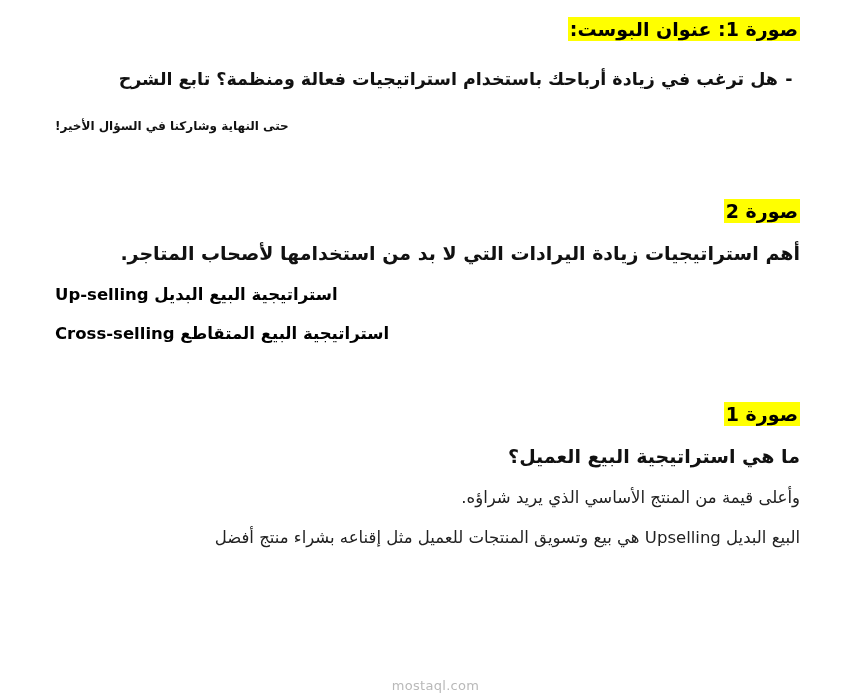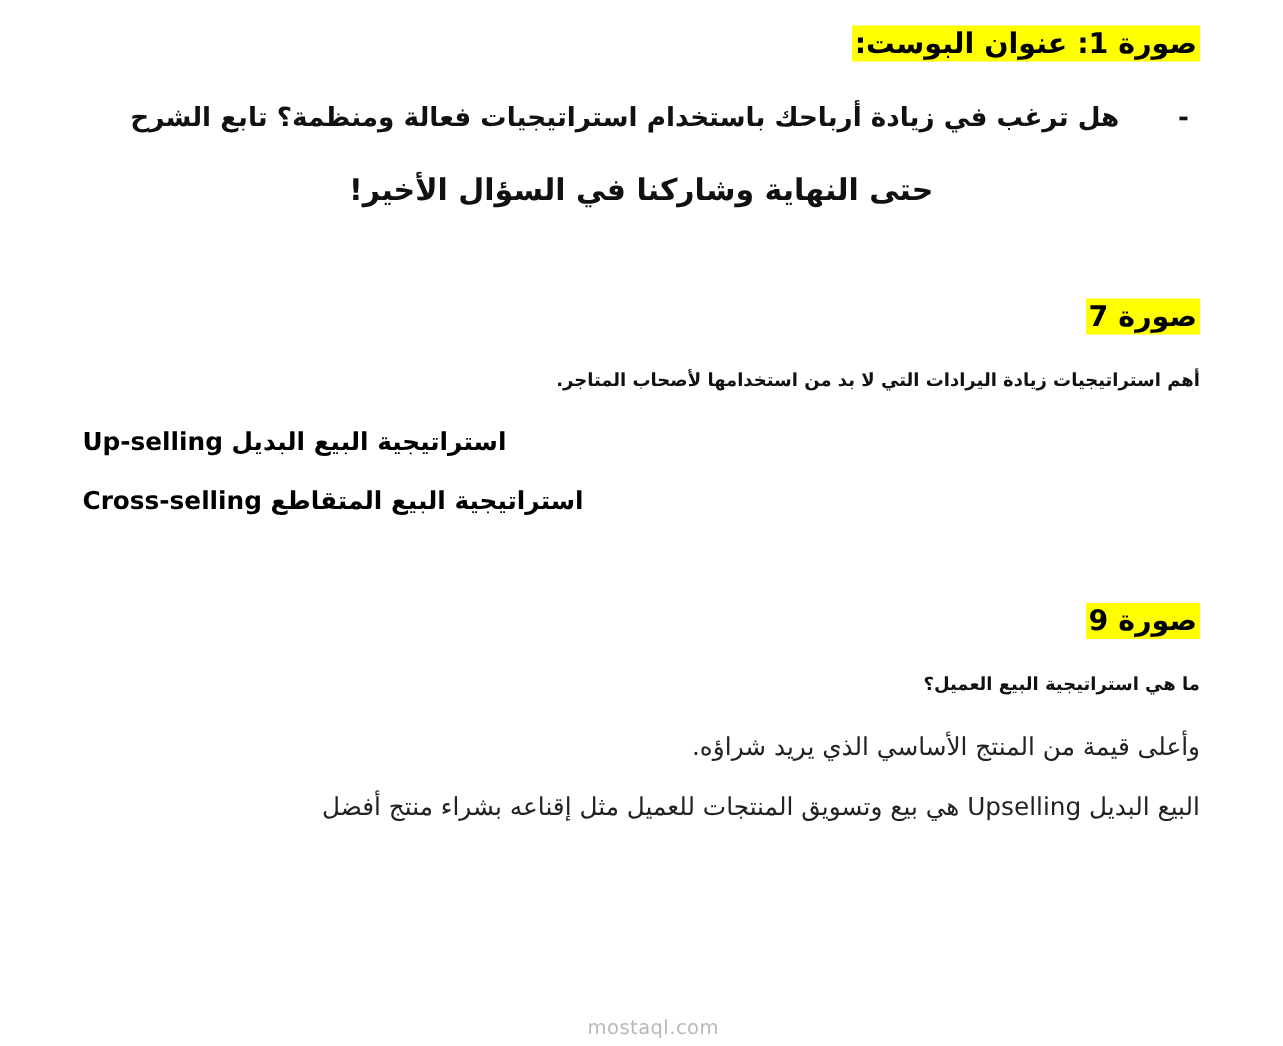--- a/index.html
+++ b/index.html
@@ -35,29 +35,29 @@
     font-weight: bold;
     font-size: 19px;
     line-height: 30px;
     color: #000;
     padding: 1px 2px;
     display: inline;
   }
   .bold-line {
     text-align: right;
     font-weight: bold;
-    font-size: 12px;
+    font-size: 19px;
     line-height: 31px;
     color: #111;
     margin: 0;
   }
   .bold-block {
-    text-align: center;
+    text-align: left;
     font-weight: bold;
-    font-size: 20px;
+    font-size: 12px;
     line-height: 47px;
     color: #111;
     margin: 0;
   }
   .dash-row {
     display: flex;
     flex-direction: row;
     justify-content: flex-start;
     align-items: flex-start;
   }
@@ -65,21 +65,21 @@
     font-weight: bold;
     font-size: 17.5px;
     line-height: 47px;
     color: #111;
     width: 22px;
     flex: 0 0 22px;
     text-align: center;
   }
   .dash-text {
     flex: 1 1 auto;
-    text-align: center;
+    text-align: right;
     font-weight: bold;
     font-size: 17.5px;
     line-height: 47px;
     color: #111;
   }
   .body-line {
     text-align: left;
     font-size: 16.5px;
     line-height: 39px;
     color: #000000;
@@ -122,34 +122,34 @@
       <div class="dash-mark">-</div>
       <div class="dash-text">هل ترغب في زيادة أرباحك باستخدام استراتيجيات فعالة ومنظمة؟ تابع الشرح</div>
     </div>
     <div class="bold-block">حتى النهاية وشاركنا في السؤال الأخير!</div>
   </div>
 
   <div class="spacer-lg"></div>
 
   <div class="section">
     <div class="heading-line">
-      <span class="hl">صورة 7</span>
+      <span class="hl">صورة 2</span>
     </div>
     <div class="spacer-sm"></div>
     <div class="bold-line">أهم استراتيجيات زيادة اليرادات التي لا بد من استخدامها لأصحاب المتاجر.</div>
     <div class="spacer-xs"></div>
     <div class="body-line">استراتيجية البيع البديل Up-selling</div>
     <div class="body-line">استراتيجية البيع المتقاطع Cross-selling</div>
   </div>
 
   <div class="spacer-lg"></div>
 
   <div class="section">
     <div class="heading-line">
-      <span class="hl">صورة 9</span>
+      <span class="hl">صورة 1</span>
     </div>
     <div class="spacer-sm"></div>
     <div class="bold-line">ما هي استراتيجية البيع العميل؟</div>
     <div class="spacer-xs"></div>
     <div class="para">وأعلى قيمة من المنتج الأساسي الذي يريد شراؤه.</div>
     <div class="para">البيع البديل Upselling هي بيع وتسويق المنتجات للعميل مثل إقناعه بشراء منتج أفضل</div>
   </div>
 
   <div class="watermark">mostaql.com</div>
 </div>

